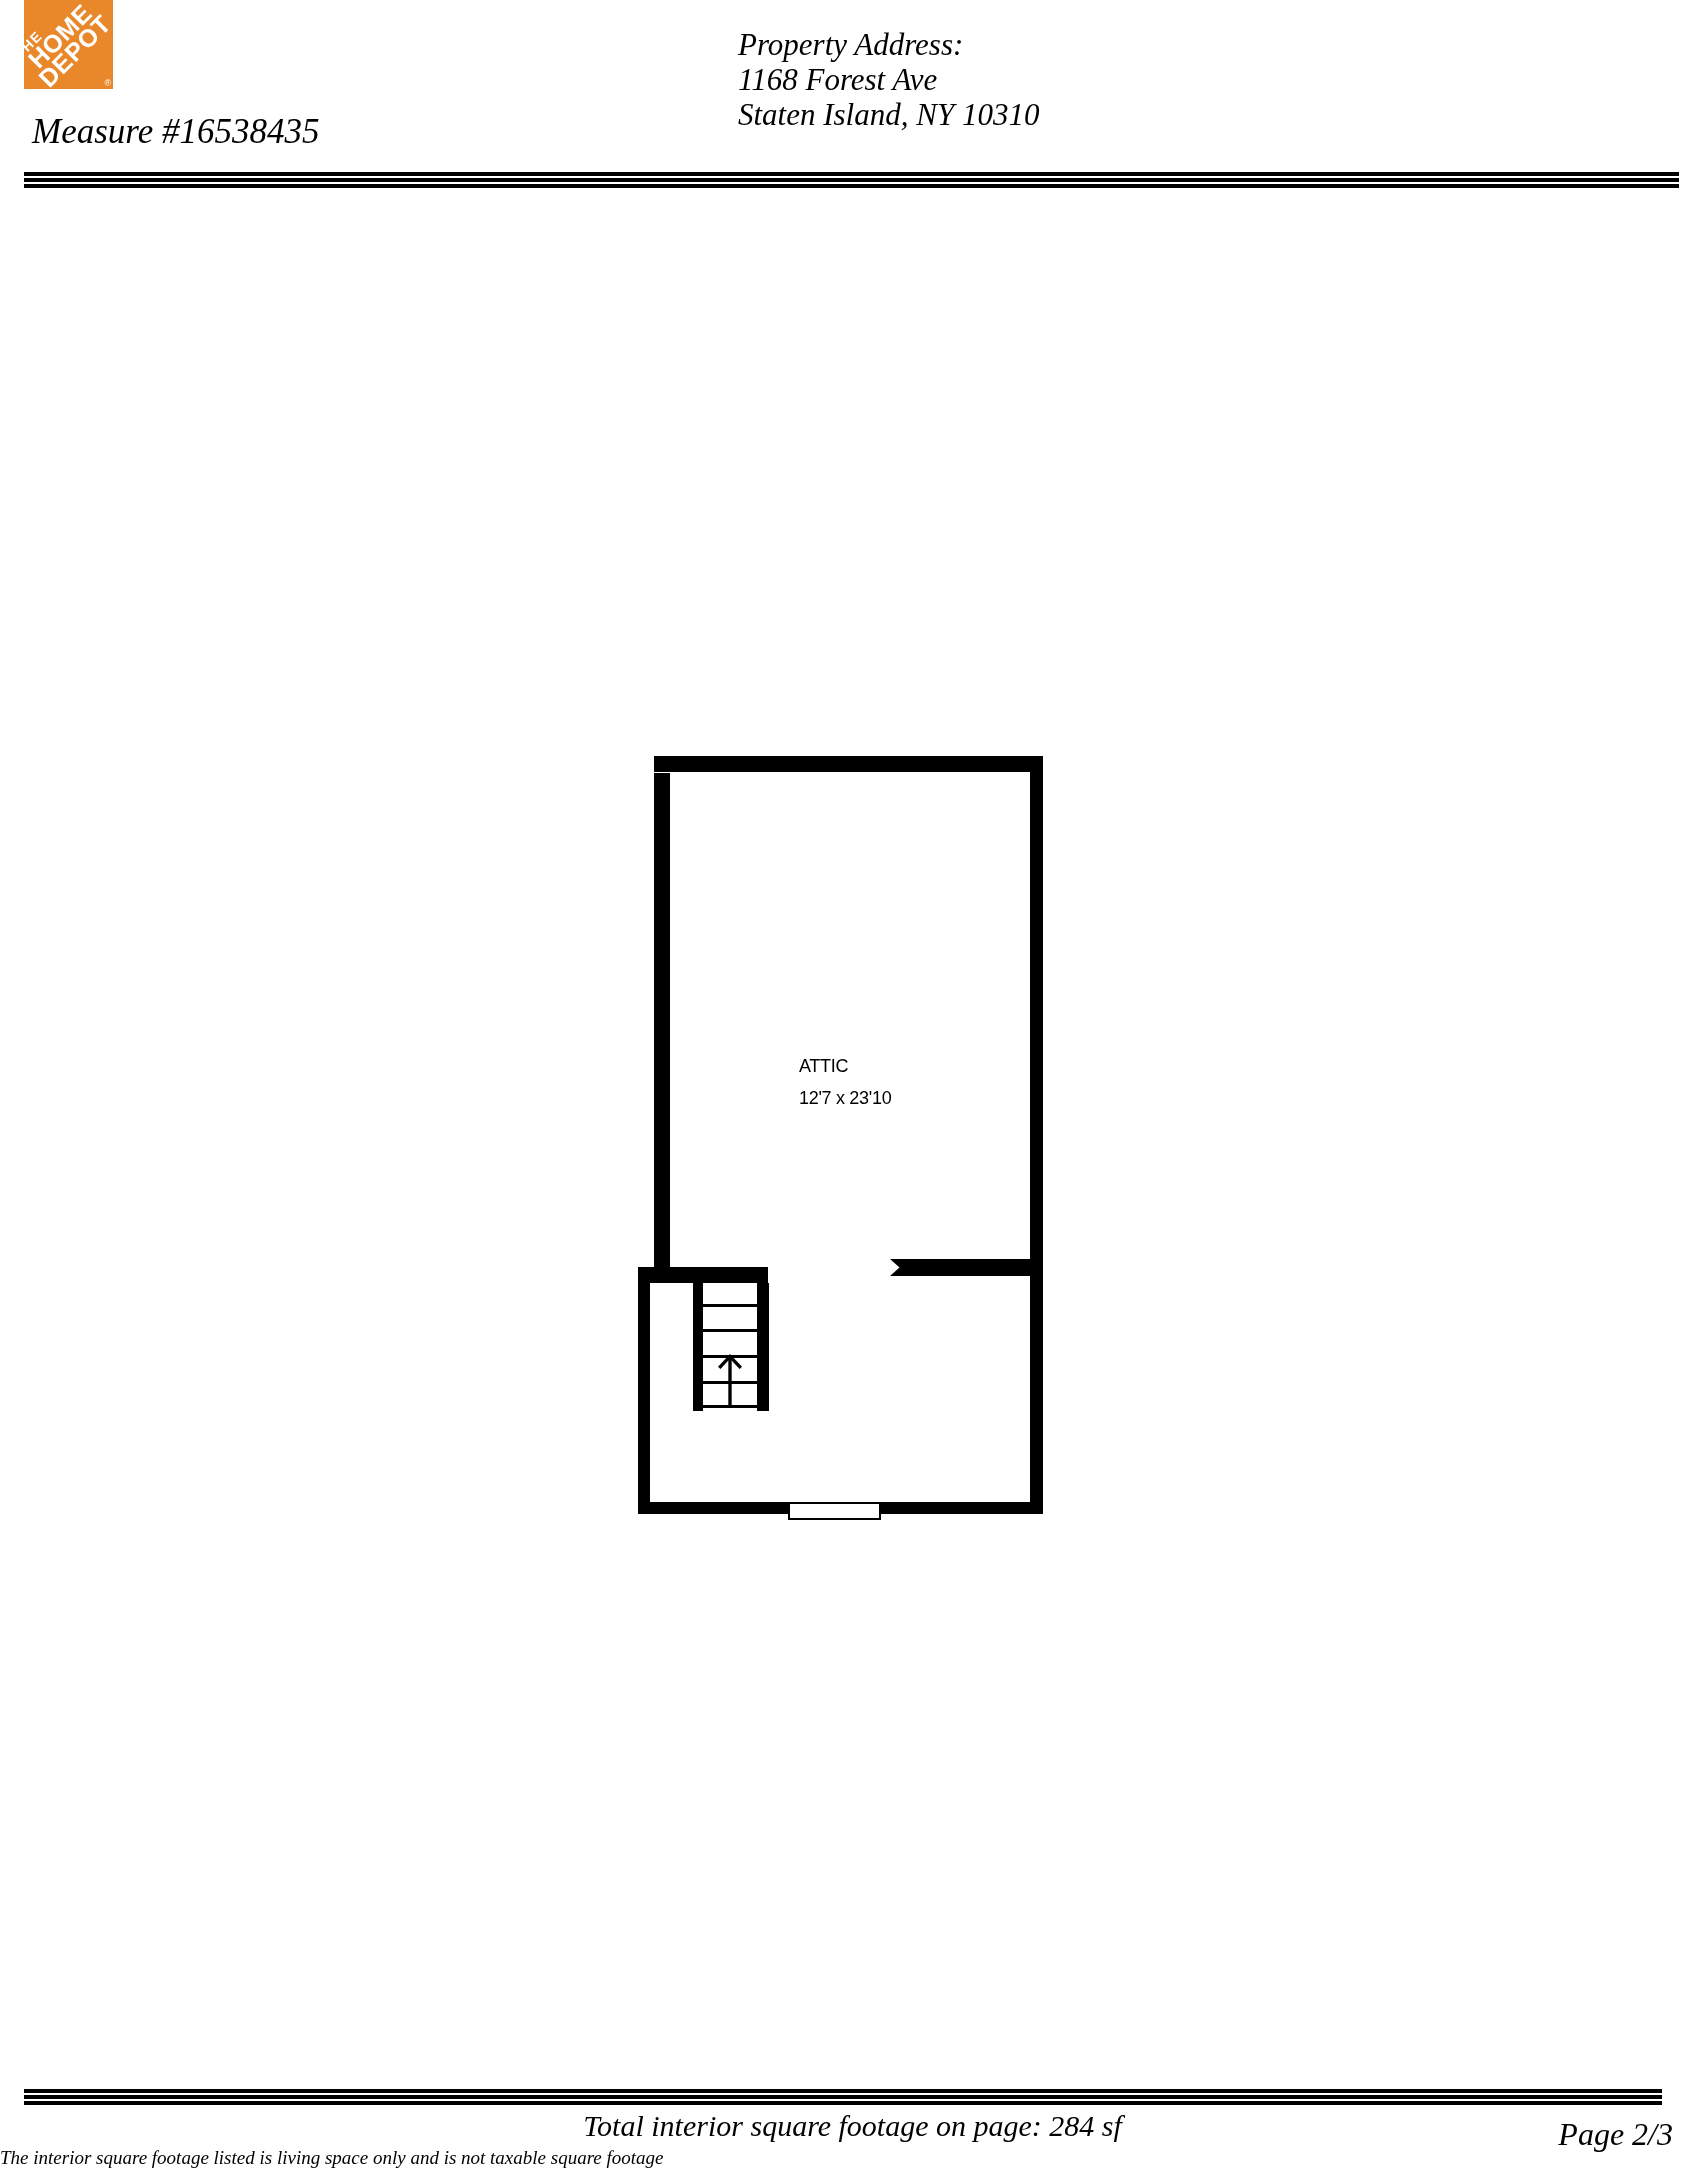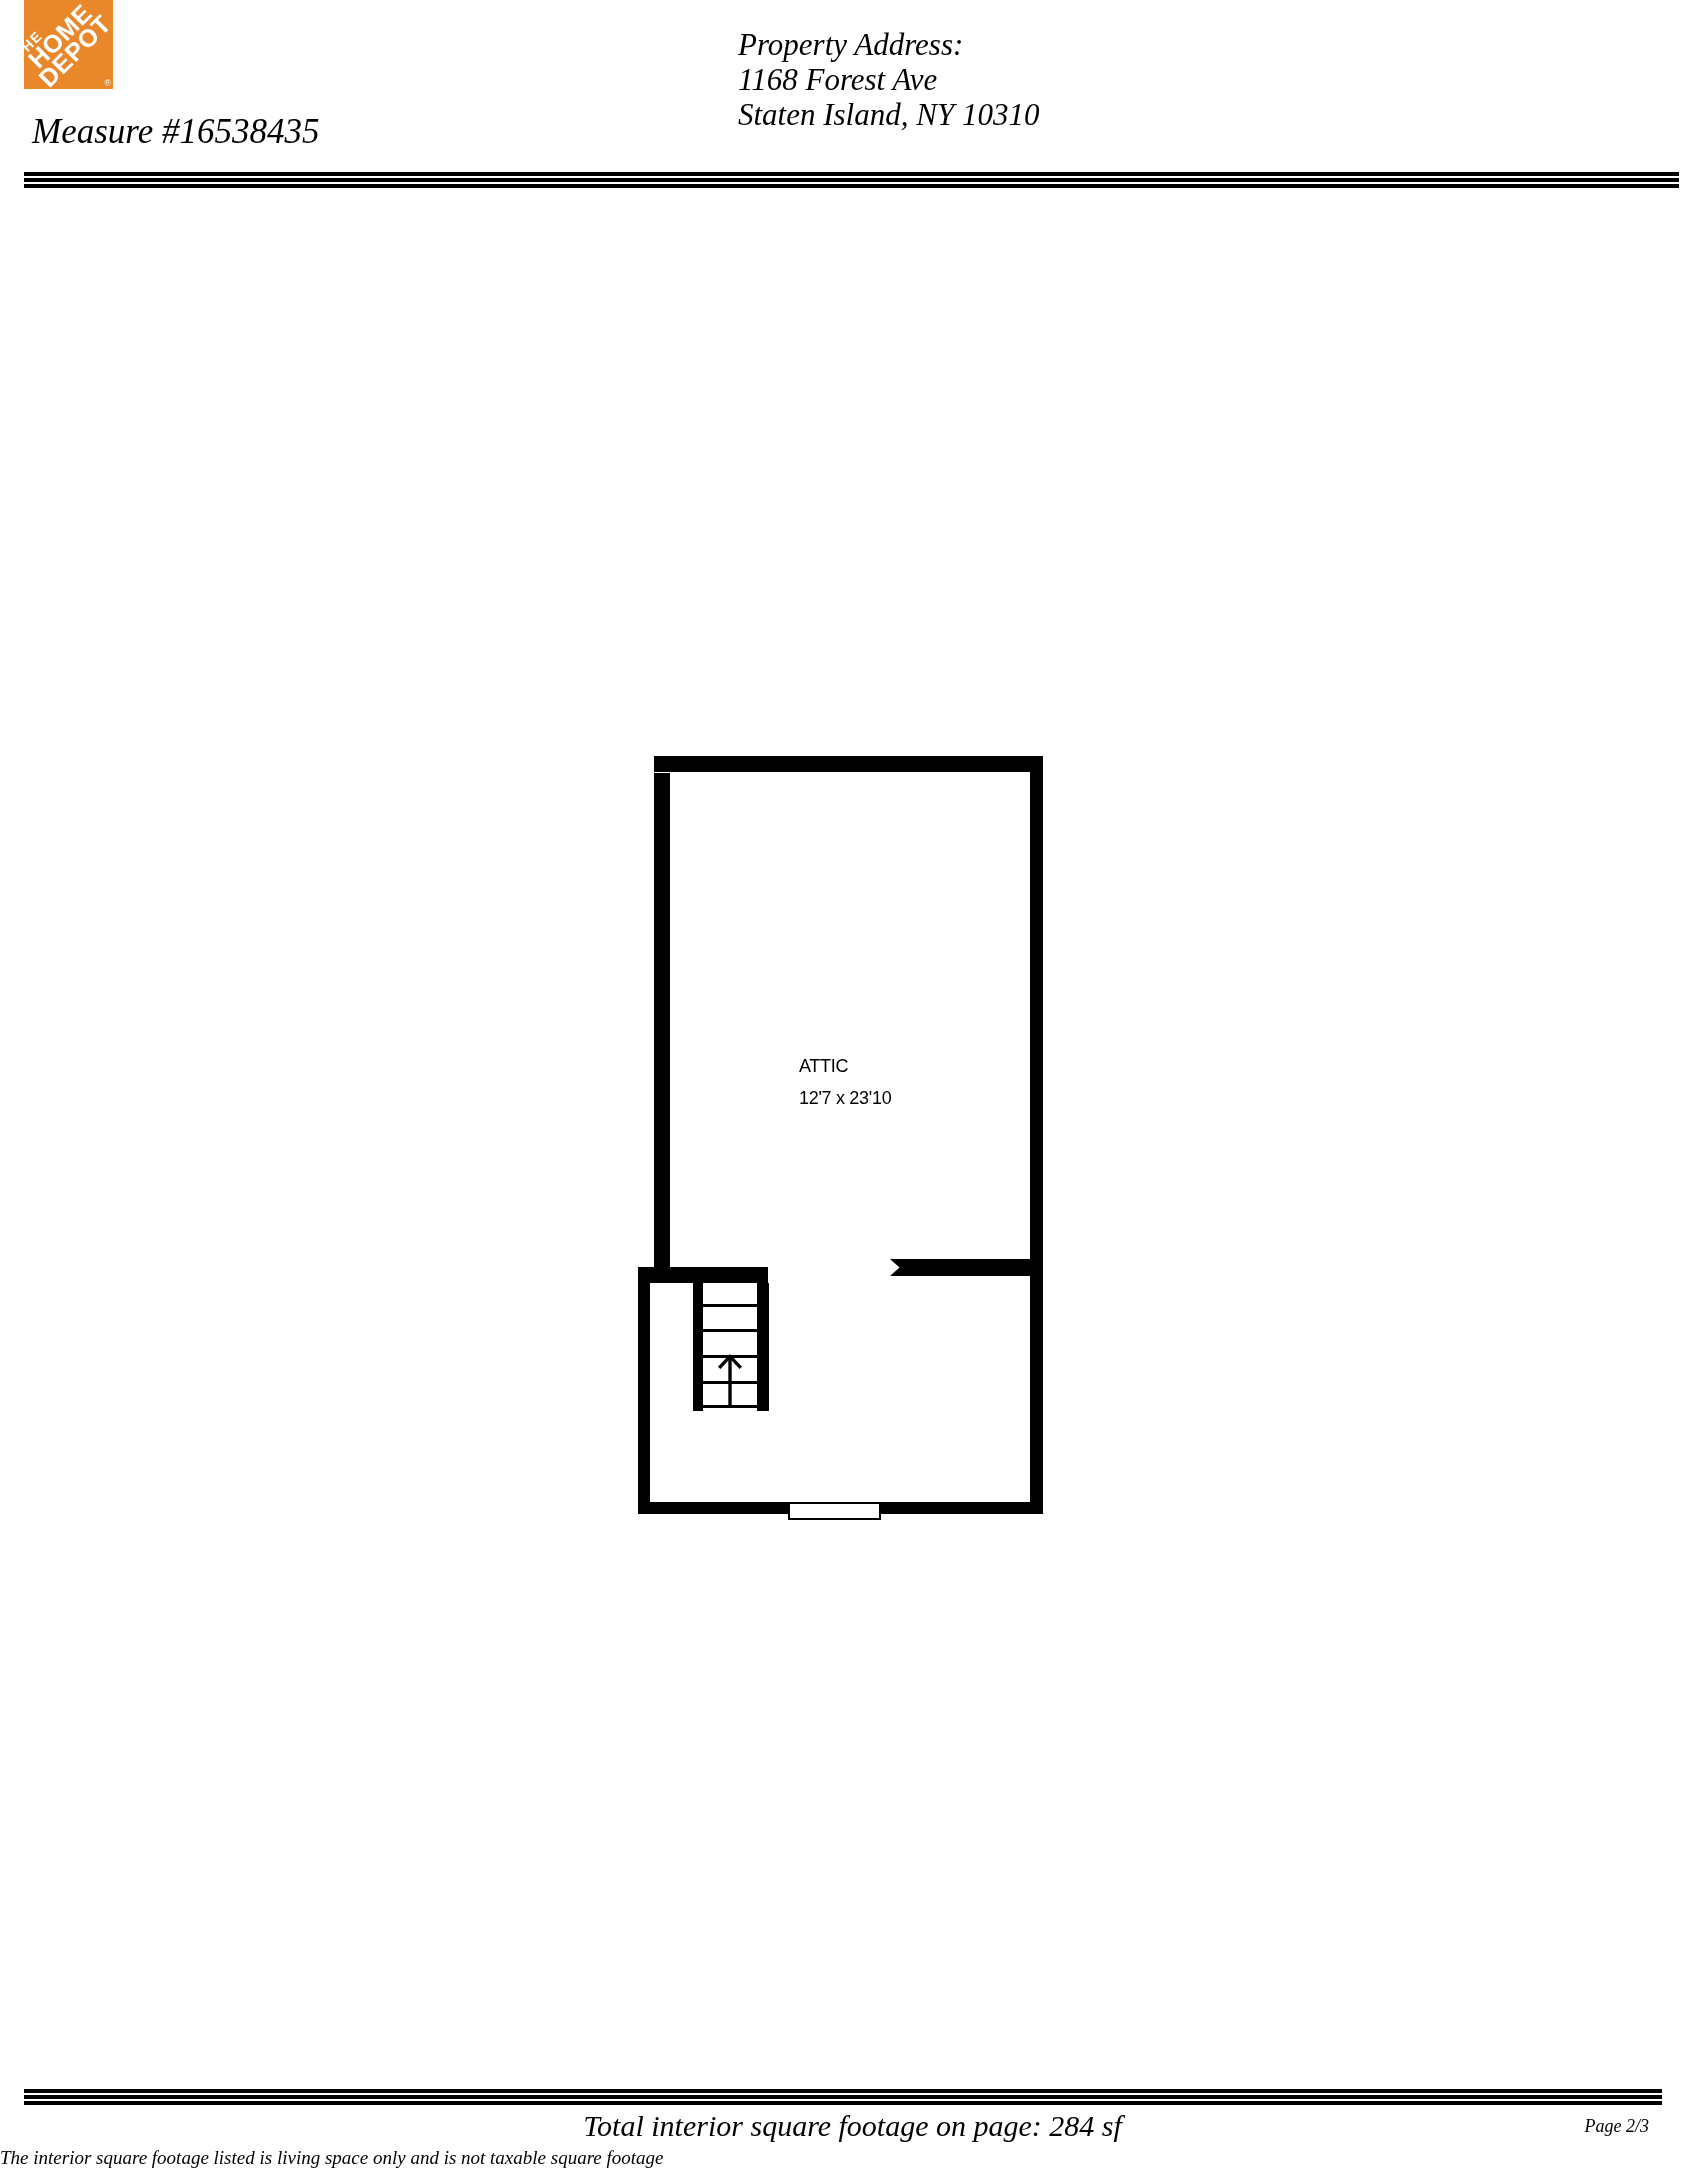--- a/index.html
+++ b/index.html
@@ -75,22 +75,22 @@
     line-height: 32px; white-space: nowrap;
   }
   #stair-arrow { position: absolute; }
 
   
   .footer-total {
     position: absolute; left: 0; top: 2109px; width: 100%;
     text-align: center; font-style: italic; font-size: 30px;
   }
   .footer-page {
-    position: absolute; right: 56px; top: 2116px;
-    font-style: italic; font-size: 18px; white-space: nowrap;
+    position: absolute; right: 32px; top: 2116px;
+    font-style: italic; font-size: 32px; white-space: nowrap;
   }
   .footer-disclaimer {
     position: absolute; left: 0; top: 2147px; width: 100%;
     text-align: left; font-style: italic; font-size: 19px;
   }
 </style>
 </head>
 <body>
 
 <div class="page">

